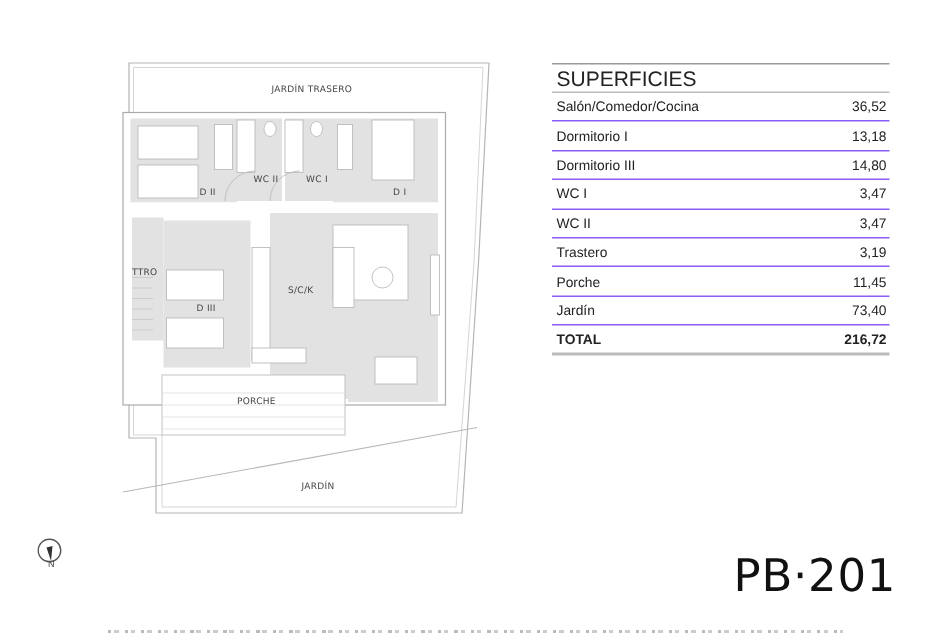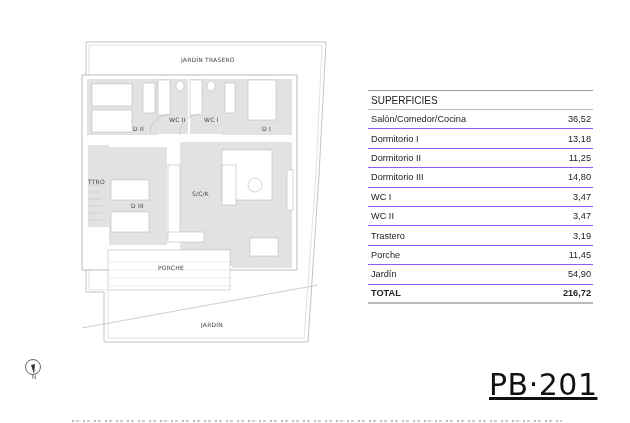--- a/index.html
+++ b/index.html
@@ -7,24 +7,24 @@
            font-family: "Liberation Sans", sans-serif; color: #222; }
     .plan { position: absolute; left: 0; top: 0; width: 350px; height: 400px; }
     .plan svg { width: 350px; height: 400px; display: block; }
     .plan-label { position: absolute; font-size: 6px; color: #444; letter-spacing: 0.2px;
                   font-family: "DejaVu Sans", sans-serif; white-space: nowrap; }
     .table { position: absolute; left: 368px; top: 42px; width: 225px; }
     .row { display: flex; justify-content: space-between; align-items: center;
            height: 19.4px; border-bottom: 1px solid #8b5cf6; font-size: 9.2px;
            padding: 0 2px 0 3px; box-sizing: border-box; color: #222; }
     .row.header { border-top: 1px solid #9a9a9a; border-bottom: 1px solid #bbb;
-                  font-size: 10px; height: 20px; margin-top: 48px; }
+                  font-size: 14px; height: 20px; }
     .row.total { font-weight: bold; border-bottom: 2px solid #bbb; }
     .code { position: absolute; left: 489px; top: 367px; font-size: 30px;
-            font-family: "DejaVu Sans", sans-serif; color: #111; letter-spacing: 0.5px; text-decoration: underline; }
+            font-family: "DejaVu Sans", sans-serif; color: #111; letter-spacing: 0.5px; }
     .north { position: absolute; left: 24px; top: 357px; width: 20px; height: 30px; }
     .footnote { position: absolute; left: 72px; top: 418px; width: 490px; height: 5px;
                 overflow: hidden; }
     .footnote span { display: block; height: 2px; margin-top: 2px;
                      background: repeating-linear-gradient(90deg, #bbb 0 2px, transparent 2px 4px, #ccc 4px 7px, transparent 7px 11px); }
   </style>
 </head>
 <body>
 
 <div class="plan">
@@ -110,24 +110,20 @@
   </div>
   <div class="row">
       <span>Salón/Comedor/Cocina</span>
       <span>36,52</span>
     </div>
   <div class="row">
       <span>Dormitorio I</span>
       <span>13,18</span>
     </div>
   <div class="row">
-      <span>Dormitorio II</span>
-      <span>11,25</span>
-    </div>
-  <div class="row">
       <span>Dormitorio III</span>
       <span>14,80</span>
     </div>
   <div class="row">
       <span>WC I</span>
       <span>3,47</span>
     </div>
   <div class="row">
       <span>WC II</span>
       <span>3,47</span>
@@ -135,21 +131,21 @@
   <div class="row">
       <span>Trastero</span>
       <span>3,19</span>
     </div>
   <div class="row">
       <span>Porche</span>
       <span>11,45</span>
     </div>
   <div class="row">
       <span>Jardín</span>
-      <span>54,90</span>
+      <span>73,40</span>
     </div>
   <div class="row total">
       <span>TOTAL</span>
       <span>216,72</span>
     </div>
 </div>
 
 <div class="north">
   <svg width="20" height="30" viewBox="0 0 20 30">
     <circle cx="9" cy="10" r="7.5" fill="none" stroke="#555" stroke-width="0.9"></circle>

